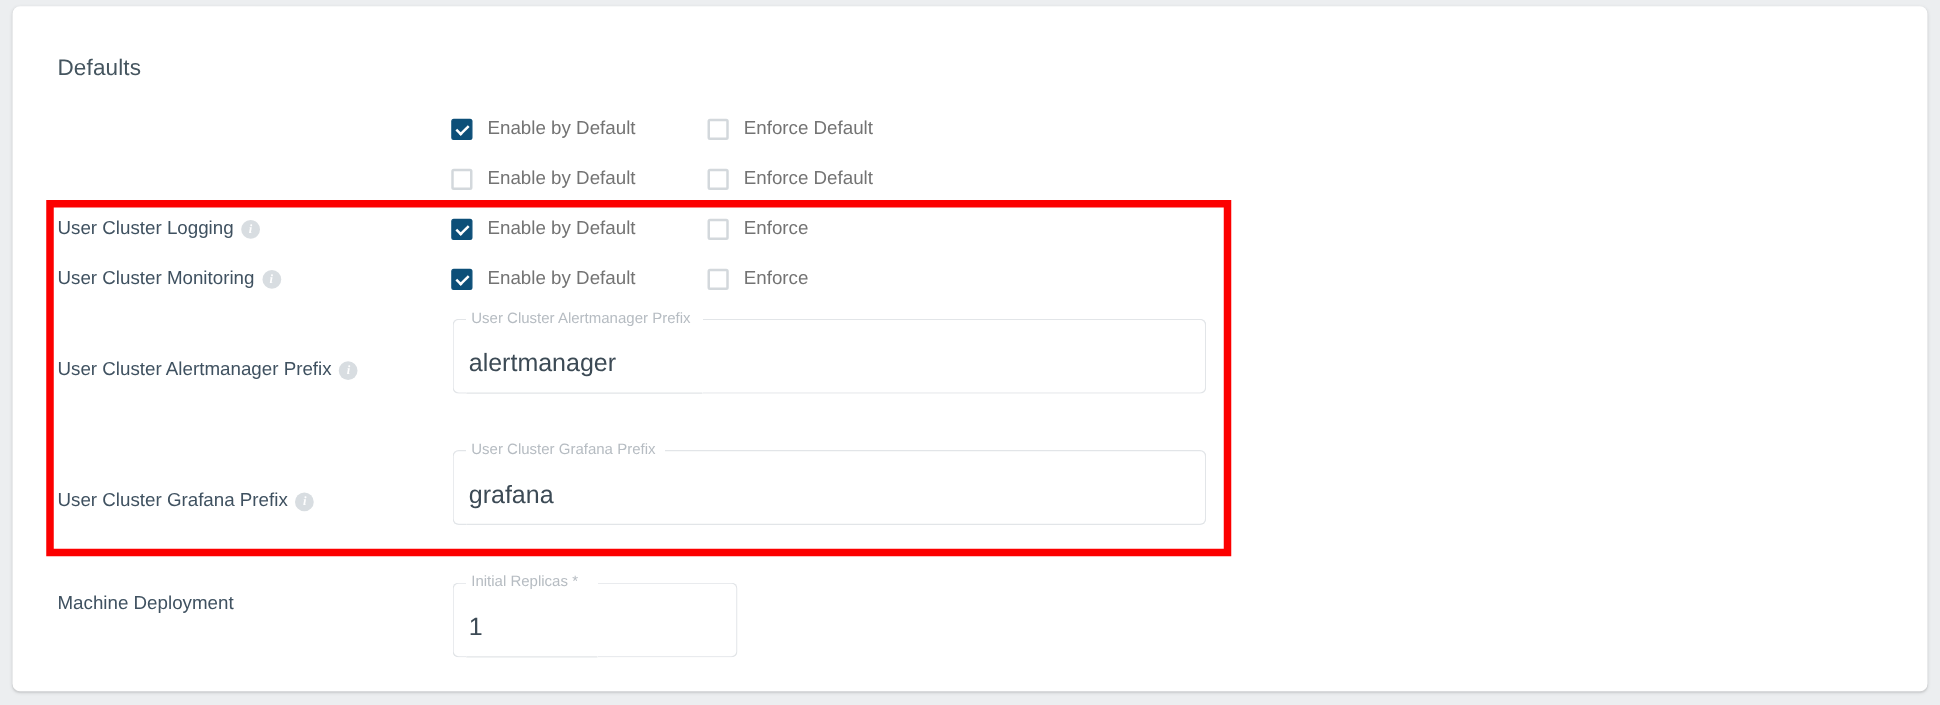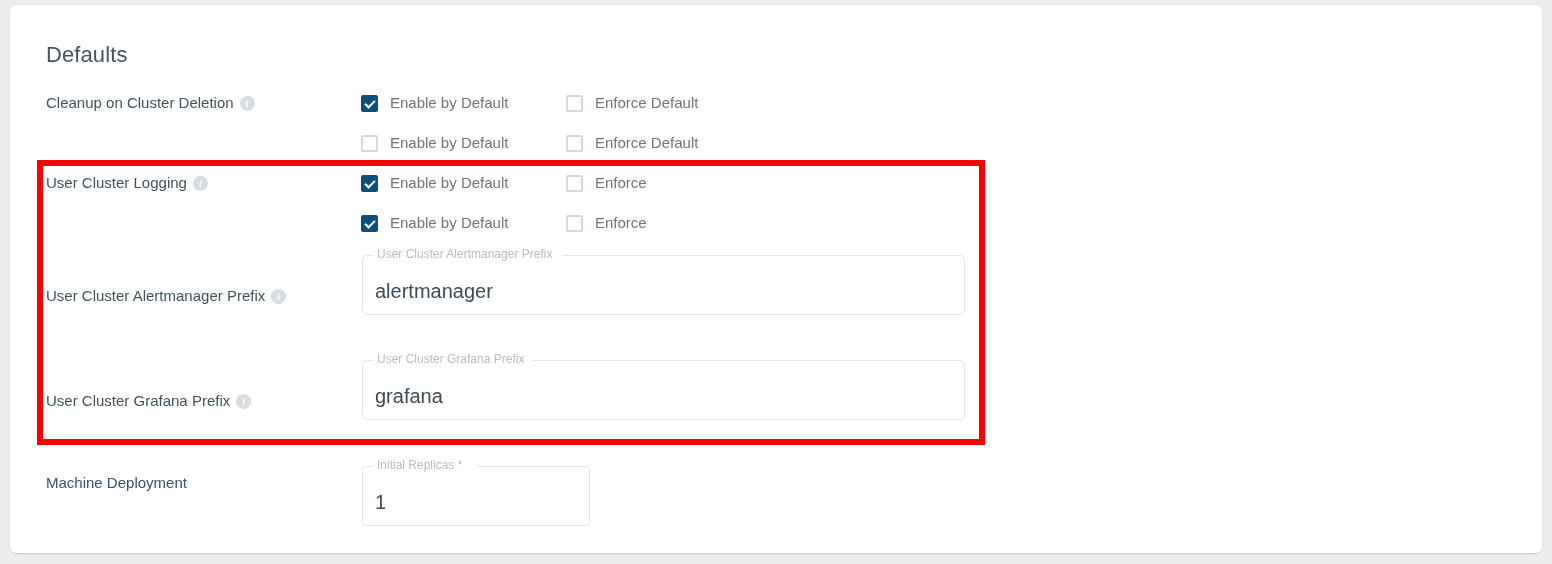--- a/index.html
+++ b/index.html
@@ -24,21 +24,21 @@
     border-radius: 6px;
     box-shadow: 0 1px 3px rgba(0,0,0,0.10), 0 1px 1px rgba(0,0,0,0.06);
     box-sizing: border-box;
     overflow: hidden;
   }
 
   .section-title {
     position: absolute;
     left: 36px;
     top: 37px;
-    font-size: 22px;
+    font-size: 18px;
     color: #45555f;
     letter-spacing: 0.1px;
     line-height: 25px;
   }
 
   
   .row {
     position: absolute;
     left: 0;
     width: 100%;
@@ -186,23 +186,20 @@
   }
 </style>
 </head>
 <body>
 
 <div class="card">
 
   <div class="section-title">Defaults</div>
 
   <div class="row" style="top:84px">
-    <div class="row-label">
-      <span>Cleanup on Cluster Deletion</span><span class="info-icon">i</span>
-    </div>
     <div class="cbgroup col1">
       <span class="cbox checked"></span>
       <span class="cb-label">Enable by Default</span>
     </div>
     <div class="cbgroup col2">
       <span class="cbox unchecked"></span>
       <span class="cb-label">Enforce Default</span>
     </div>
   </div>
 
@@ -225,20 +222,23 @@
       <span class="cbox checked"></span>
       <span class="cb-label">Enable by Default</span>
     </div>
     <div class="cbgroup col2">
       <span class="cbox unchecked"></span>
       <span class="cb-label">Enforce</span>
     </div>
   </div>
 
   <div class="row" style="top:204px">
+    <div class="row-label">
+      <span>User Cluster Monitoring</span><span class="info-icon">i</span>
+    </div>
     <div class="cbgroup col1">
       <span class="cbox checked"></span>
       <span class="cb-label">Enable by Default</span>
     </div>
     <div class="cbgroup col2">
       <span class="cbox unchecked"></span>
       <span class="cb-label">Enforce</span>
     </div>
   </div>
 

